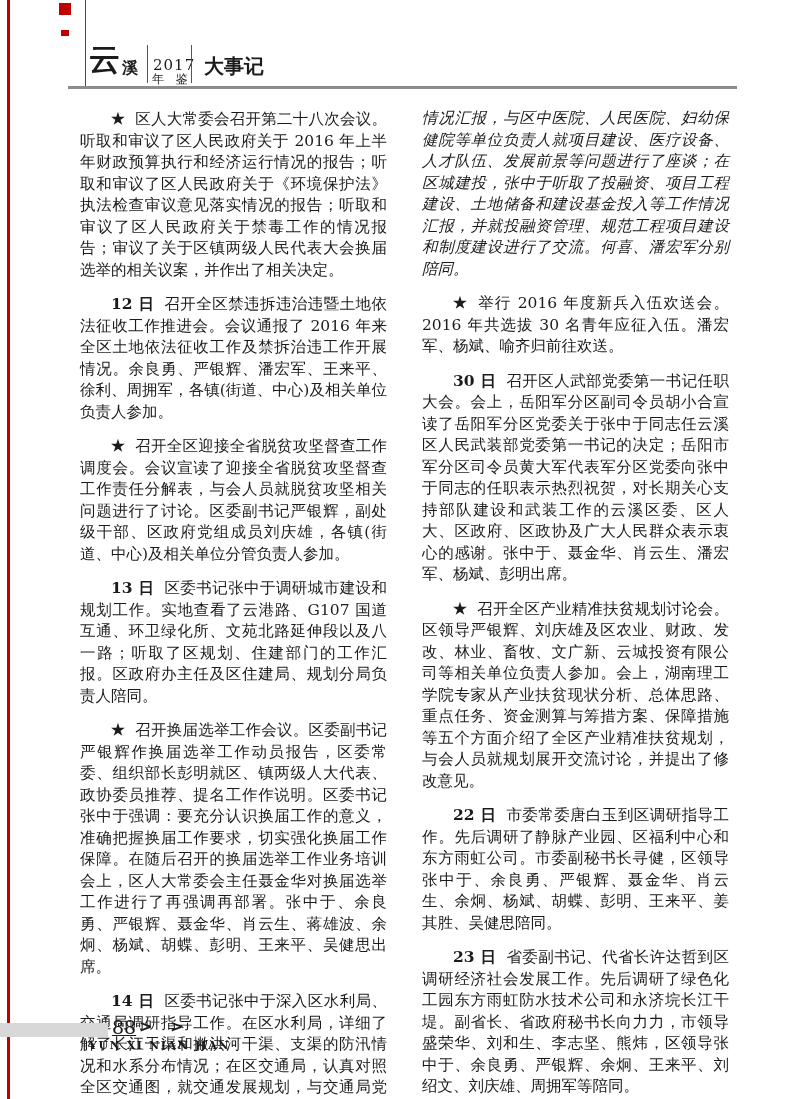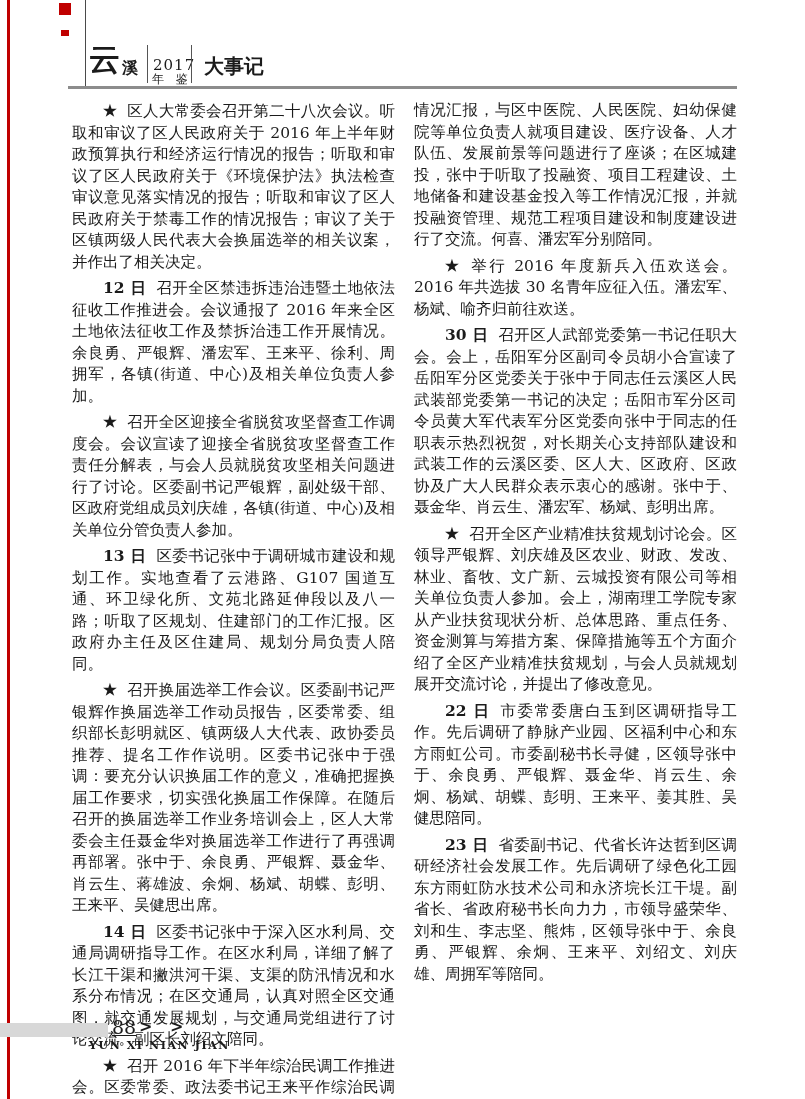--- a/index.html
+++ b/index.html
@@ -25,22 +25,22 @@
                 font-family:"DejaVu Sans","Liberation Sans",sans-serif;text-align:center; }
   .header-rule{ position:absolute; left:68px; top:86px; width:669px; height:3px; background:#8c8c8c; }
 
   
   .col {
     position:absolute; top:96px; width:331px;
     font-size:15.5px; line-height:21.5px; text-align:justify;
   }
   .col-left  { left:68px; }
   .col-right { left:410px; }
-  .para      { margin:4px; text-indent:2em; }
-  .para.cont { text-indent:0; }
+  .para      { margin:12px; text-indent:2em; }
+  .para.cont { text-indent:0;font-style:italic; }
   .marker    { font-weight:bold; margin-right:0.65em; }
 
   
   .footer-bar { position:absolute; left:0; top:1023px; width:108px; height:14px; background:#d8d8d8; }
   .page-num   { position:absolute; left:112px; top:1018px; font-size:19px; line-height:1;text-decoration:underline; }
   .arrows     { position:absolute; left:139px; top:1019px; font-size:16px; font-weight:bold; letter-spacing:6px; line-height:1; }
   .romanized  { position:absolute; left:89px;  top:1040px; font-size:11px; font-weight:bold; letter-spacing:1.6px; line-height:1; }
 </style>
 </head>
 <body>

